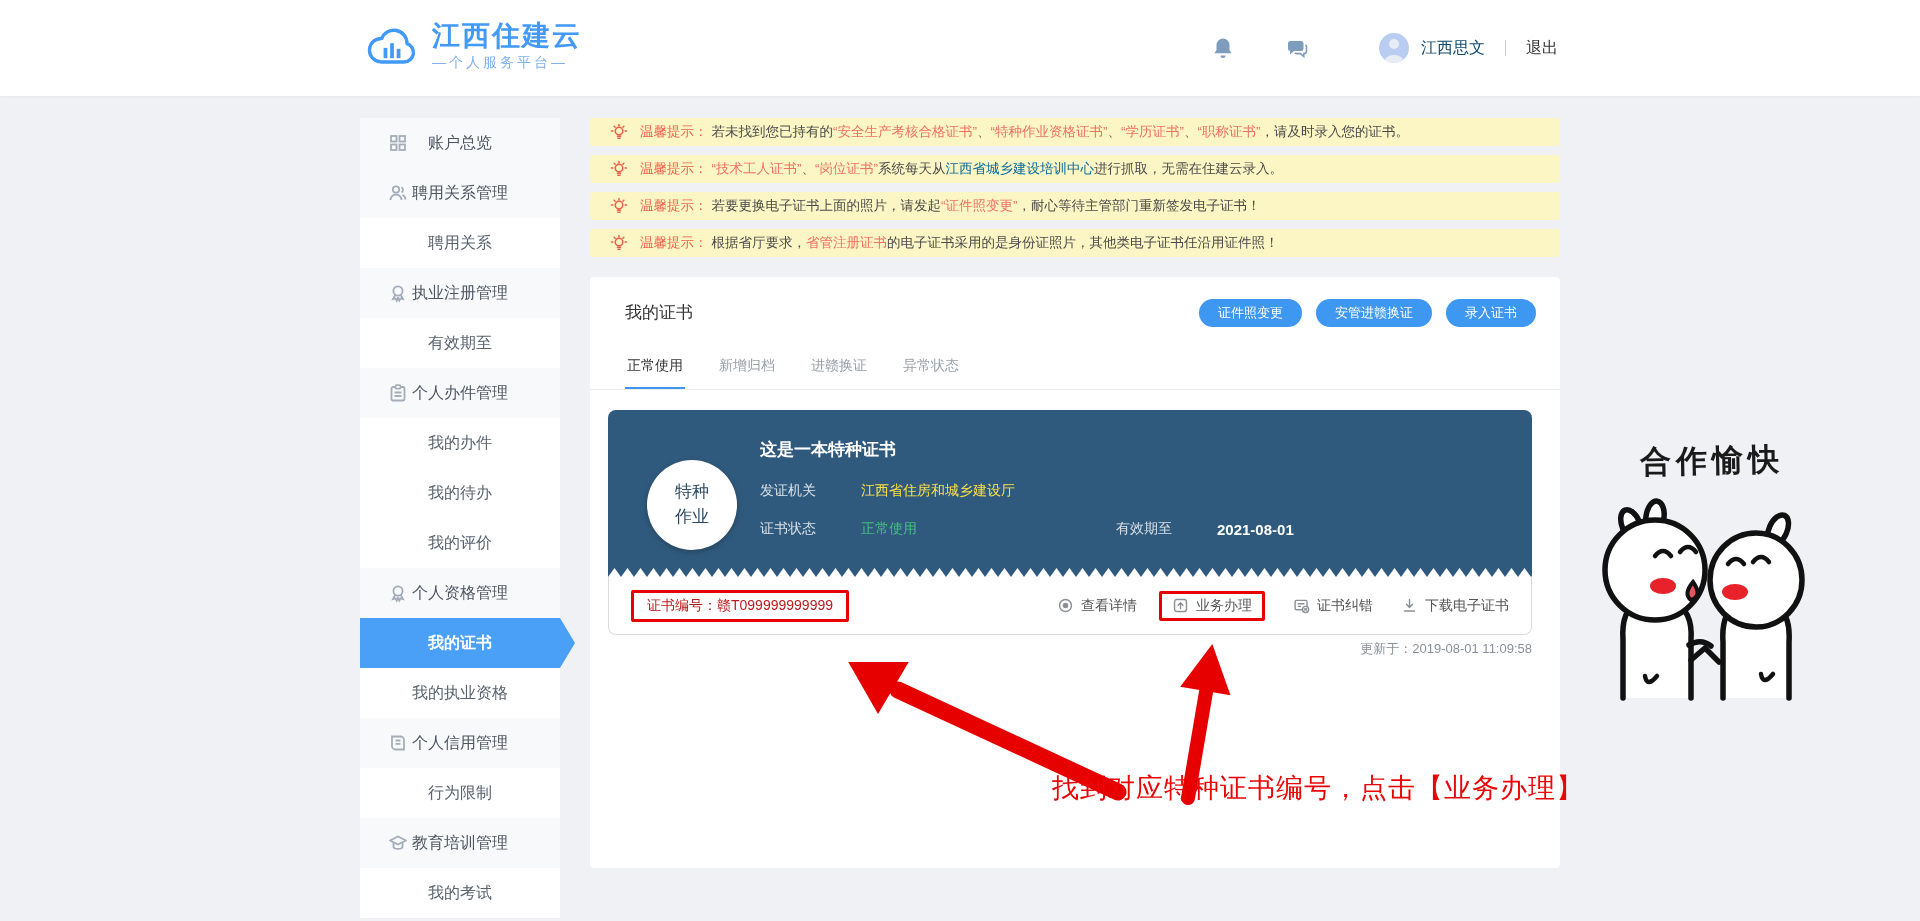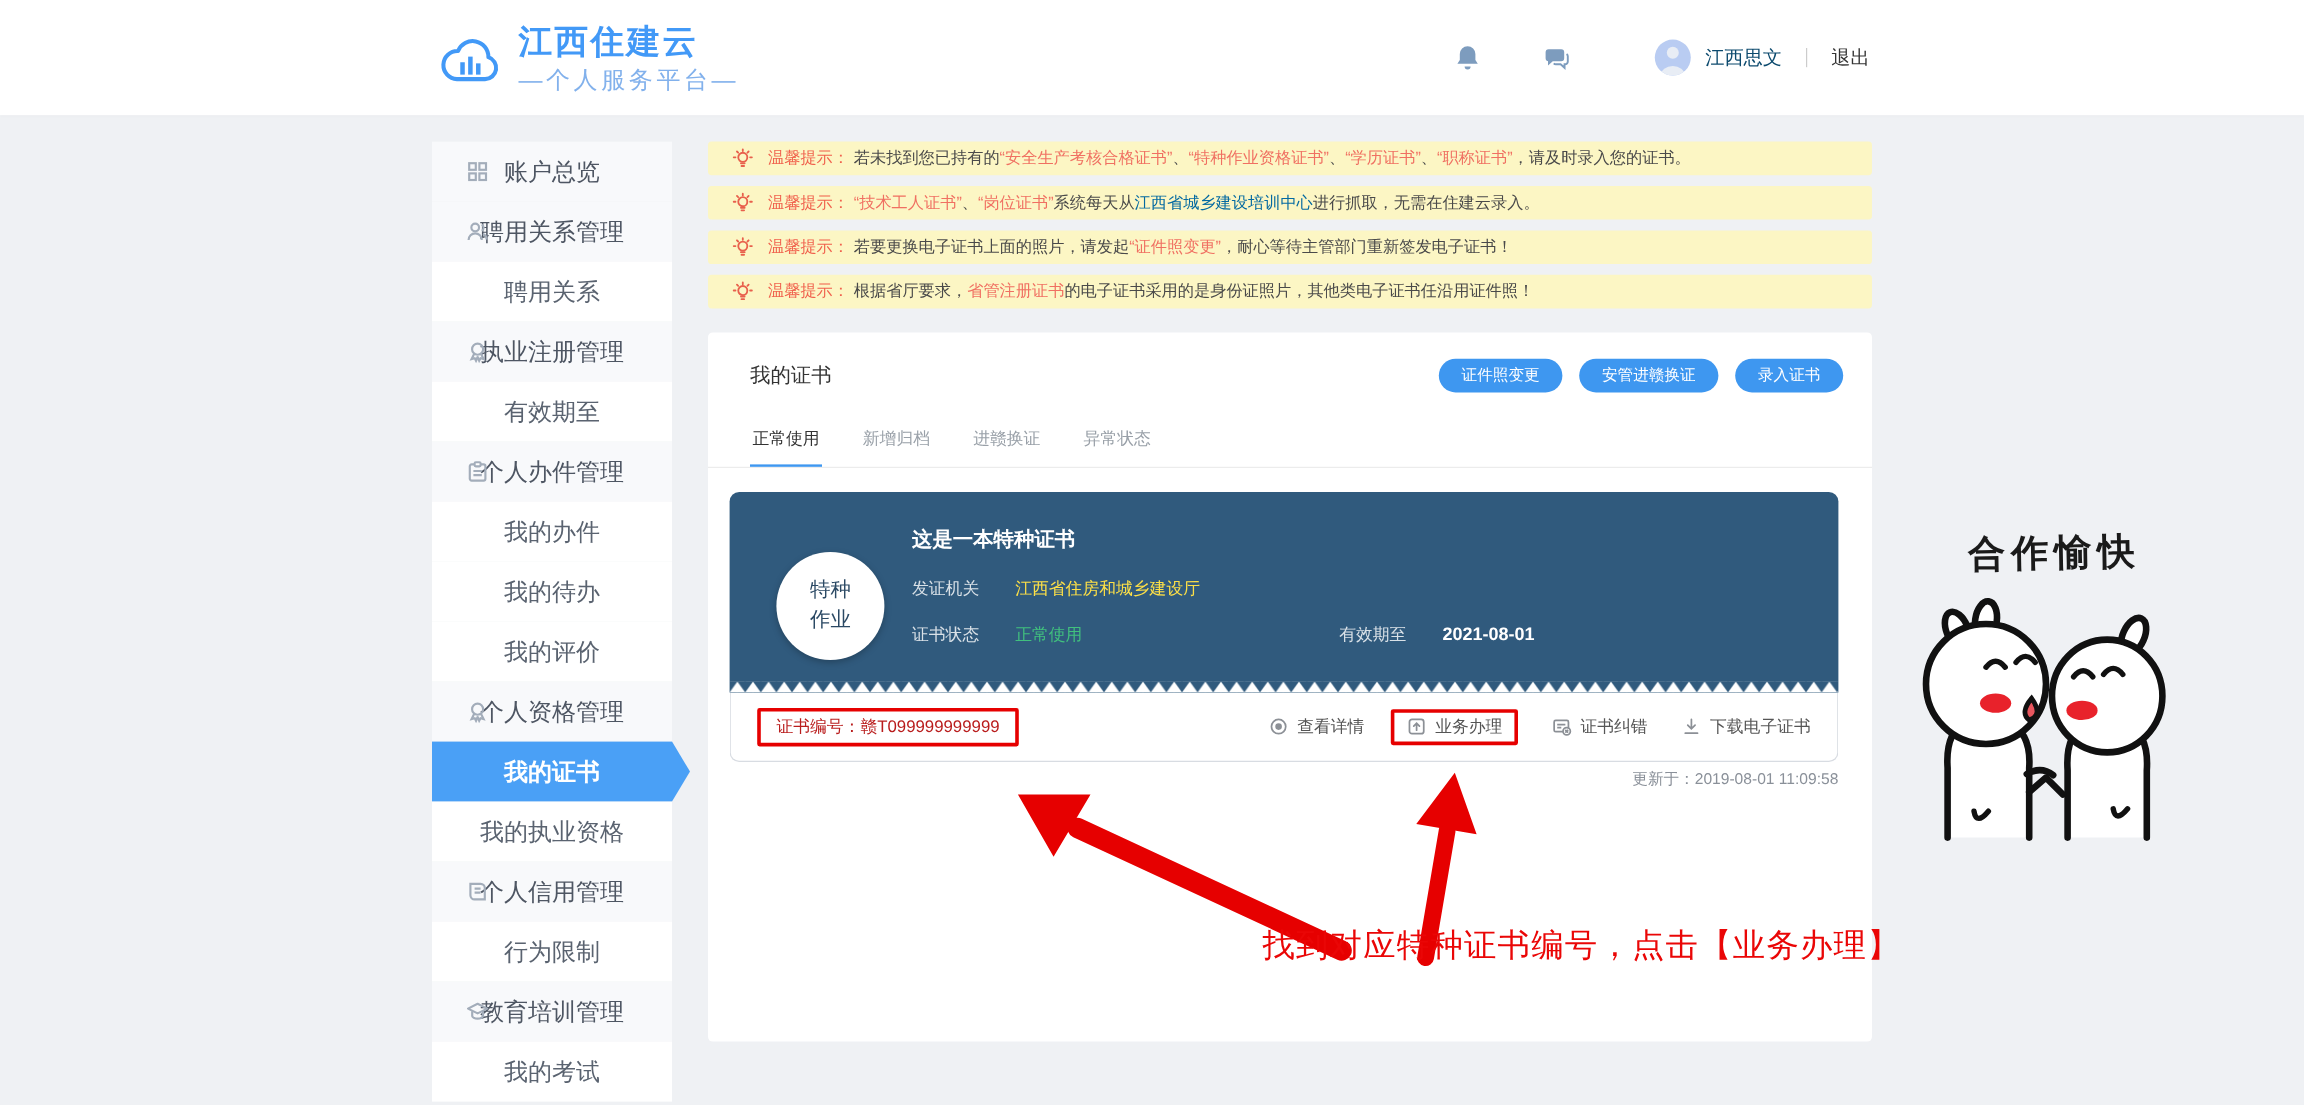--- a/index.html
+++ b/index.html
@@ -5,34 +5,34 @@
   html,body{margin:0;padding:0;background:#eff1f4;}
   #app{position:relative;width:1920px;height:921px;background:#eff1f4;overflow:hidden;
        font-family:"Liberation Sans","DejaVu Sans",sans-serif;color:#333;}
 
   
   .header{position:absolute;left:0;top:0;width:100%;height:96px;background:#fff;
           box-shadow:0 1px 3px rgba(0,0,0,.04);}
   .logo{position:absolute;left:362px;top:20px;display:flex;align-items:center;cursor:pointer;}
   .logo-cloud{width:60px;height:52px;margin-right:10px;}
   .logo-title{font-size:28px;font-weight:bold;color:#4299f7;letter-spacing:2px;line-height:30px;}
-  .logo-sub{font-size:20px;color:#82b1ec;letter-spacing:3px;margin-top:3px;}
+  .logo-sub{font-size:14px;color:#82b1ec;letter-spacing:3px;margin-top:3px;}
   .header-right{position:absolute;right:362px;top:0;height:96px;display:flex;align-items:center;}
   .hicon{width:24px;height:24px;cursor:pointer;}
   .hicon + .hicon{margin-left:50px;}
   .user-wrap{display:flex;align-items:center;margin-left:70px;cursor:pointer;}
   .avatar{width:30px;height:30px;border-radius:50%;background:#b9ccf2;overflow:hidden;display:flex;align-items:flex-end;justify-content:center;}
   .uname{font-size:16px;color:#0c4a6e;margin-left:12px;}
   .hdiv{width:1px;height:16px;background:#ccc;margin:0 20px;}
   .logout{font-size:16px;color:#333;cursor:pointer;}
 
   
   .sidebar{position:absolute;left:360px;top:118px;width:200px;bottom:0;}
   .side-item{position:relative;height:50px;display:flex;align-items:center;justify-content:center;
-             font-size:20px;color:#5a6370;background:#fff;cursor:pointer;}
+             font-size:16px;color:#5a6370;background:#fff;cursor:pointer;}
   .side-item.parent{background:#f8f9fb;color:#4e5663;}
   .s-icon{position:absolute;left:28px;top:50%;transform:translateY(-50%);width:20px;height:20px;}
   .s-icon svg{width:20px;height:20px;display:block;}
   .side-item.selected{background:#4aa0f6;color:#fff;font-weight:bold;}
   .side-item.selected::after{content:"";position:absolute;right:-15px;top:0;
        border-top:25px solid transparent;border-bottom:25px solid transparent;border-left:15px solid #4aa0f6;}
 
   
   .notices{position:absolute;left:590px;top:118px;width:970px;}
   .banner{height:28px;margin-bottom:9px;background:#fcf6c4;border-radius:3px;
@@ -55,21 +55,21 @@
   .tab.active{color:#333;border-bottom:2px solid #3e97f0;}
 
   
   .card-wrap{position:absolute;left:18px;top:133px;width:924px;}
   .card-blue{position:relative;height:167px;background:#305a7d;border-radius:8px 8px 0 0;}
   .badge{position:absolute;left:39px;top:50px;width:90px;height:90px;border-radius:50%;background:#fff;
          display:flex;flex-direction:column;align-items:center;justify-content:center;
          color:#2b4964;font-size:17px;font-weight:normal;line-height:1.45;box-shadow:0 2px 6px rgba(0,0,0,.25);}
   .cert-title{position:absolute;left:152px;top:28px;font-size:17px;font-weight:bold;color:#fff;}
   .crow-label{color:rgba(255,255,255,.82);font-size:14px;margin-right:30px;}
-  .crow{position:absolute;left:152px;display:flex;}
+  .crow{position:absolute;left:152px;display:flex;align-items:center;gap:15px;}
   .crow.issuer{top:72px;}
   .crow.status{top:110px;}
   .crow-value{color:#fde047;font-size:14px;}
   .status-green{color:#41c07e;font-size:14px;}
   .crow.valid{left:508px;top:110px;}
   .valid-date{color:#fff;font-size:15px;font-weight:bold;}
   .saw{position:absolute;left:0;bottom:0;}
 
   
   .card-foot{height:58px;background:#fff;border:1px solid #d8dce2;border-top:none;border-radius:0 0 8px 8px;

